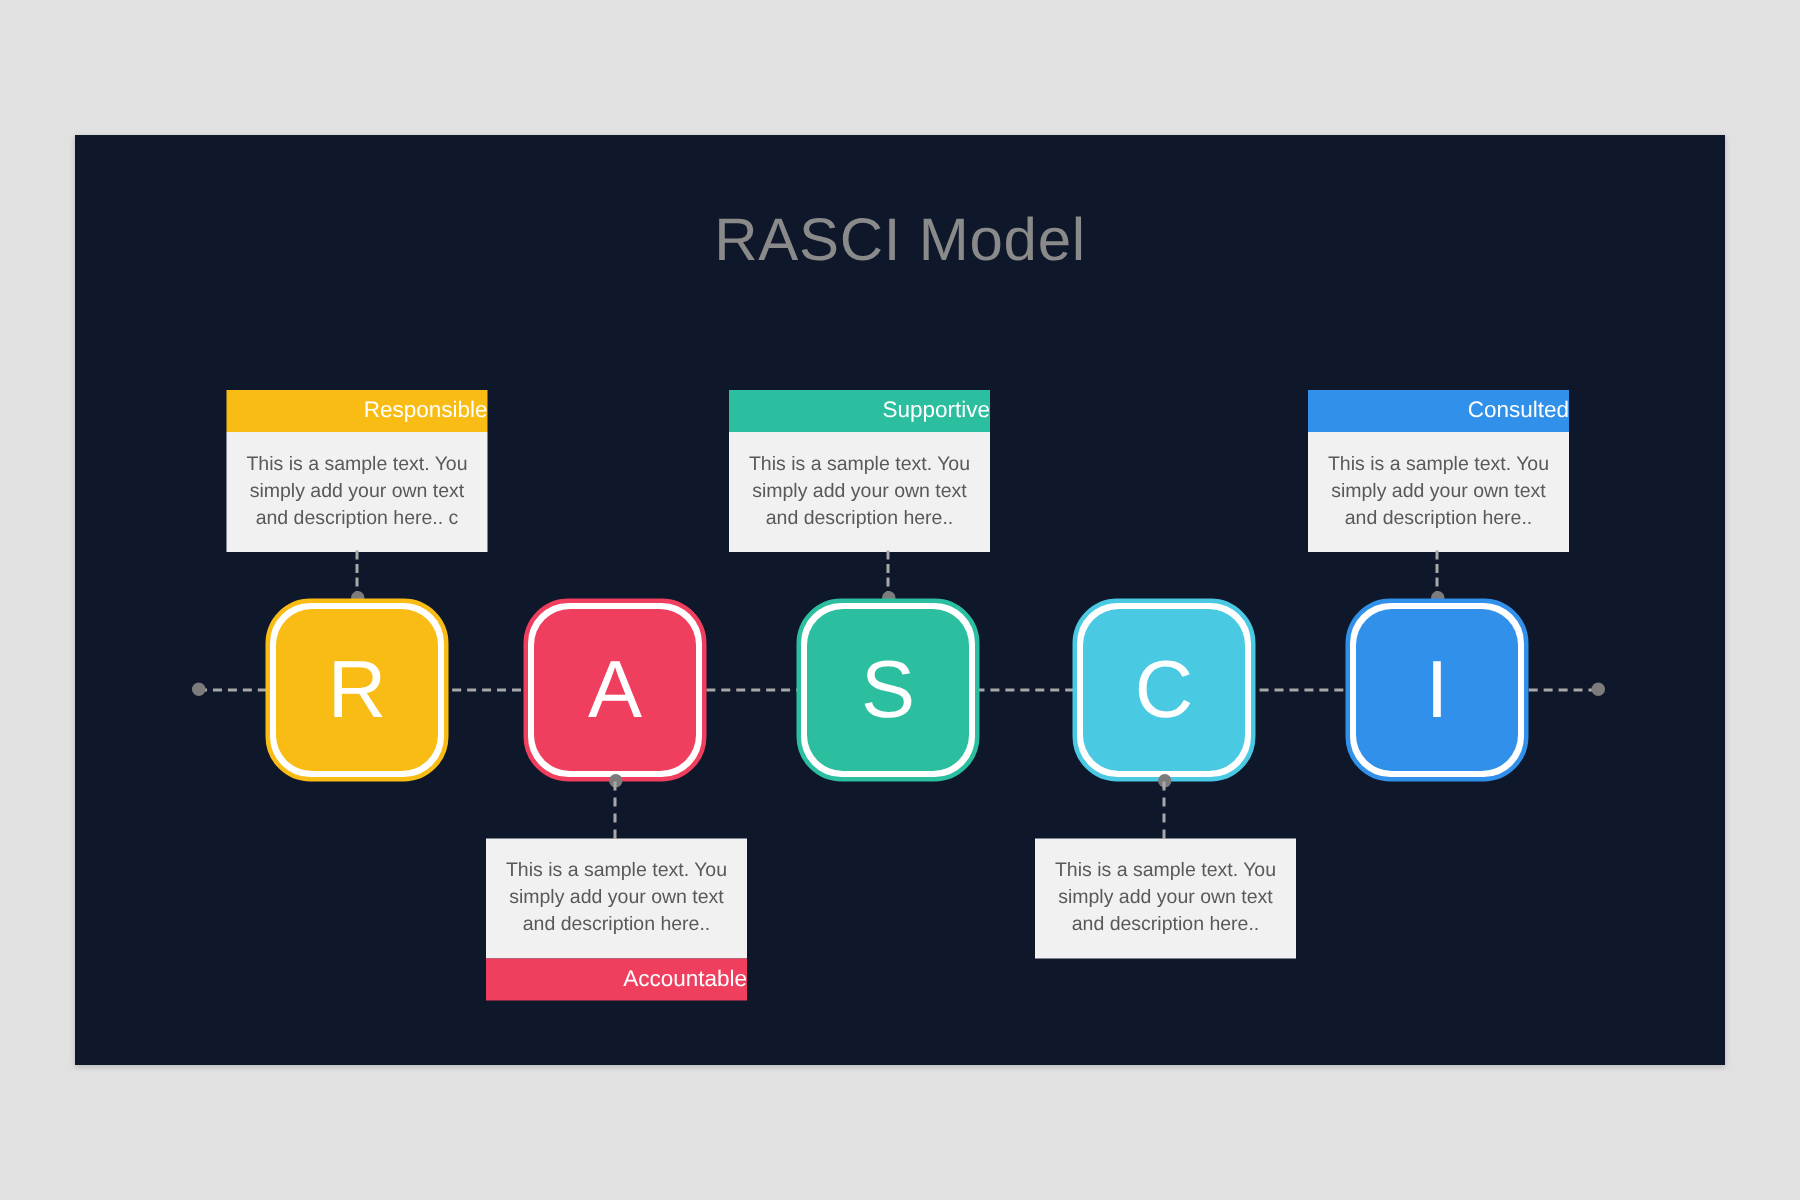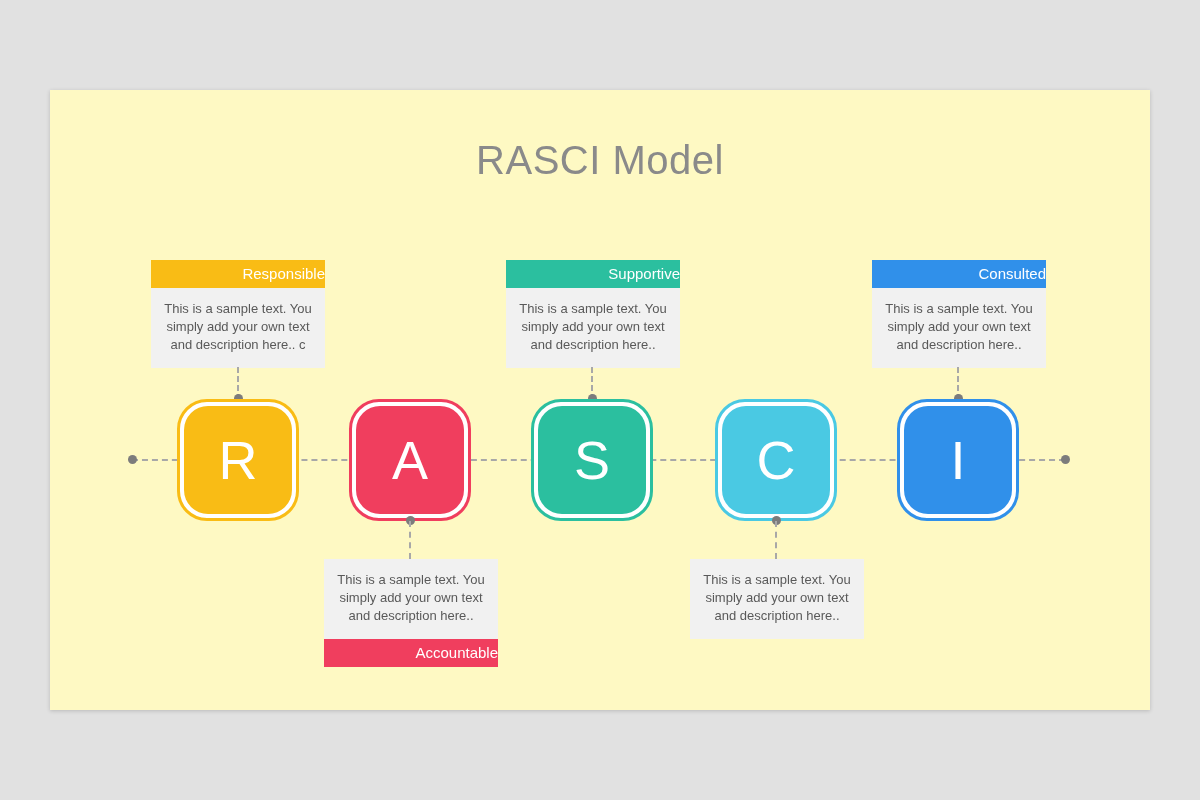--- a/index.html
+++ b/index.html
@@ -12,21 +12,21 @@
     position: relative;
     width: 1200px;
     height: 800px;
     background: #e1e1e1;
     overflow: hidden;
   }
   .slide {
     position: absolute;
     left: 50px; top: 90px;
     width: 1100px; height: 620px;
-    background: #fef9c3;
+    background: #0f172a;
     box-shadow: 0 1px 4px rgba(0,0,0,0.18);
   }
   .slide-title {
     position: absolute;
     top: 48px; left: 0;
     width: 100%;
     text-align: center;
     font-size: 40px;
     font-weight: 400;
     color: #8a8a8a;
@@ -129,21 +129,21 @@
     <div class="sq c-pink" style="left:299px;">
       <div class="sq-inner">A</div>
     </div>
     <div class="dot" style="left:356px; top:426px;"></div>
     <div class="vline" style="left:359px; top:431px; height:38px;"></div>
     <div class="callout" style="left:274px; top:469px;">
       <div class="callout-body">This is a sample text. You simply add your own text and description here..</div>
       <div class="callout-header hdr-pink">Accountable</div>
     </div>
 
-    <div class="callout" style="left:456px; top:170px;">
+    <div class="callout" style="left:436px; top:170px;">
       <div class="callout-header hdr-teal">Supportive</div>
       <div class="callout-body">This is a sample text. You simply add your own text and description here..</div>
     </div>
     <div class="vline" style="left:541px; top:277px; height:33px;"></div>
     <div class="dot" style="left:538px; top:304px;"></div>
     <div class="sq c-teal" style="left:481px;">
       <div class="sq-inner">S</div>
     </div>
 
     <div class="sq c-cyan" style="left:665px;">

